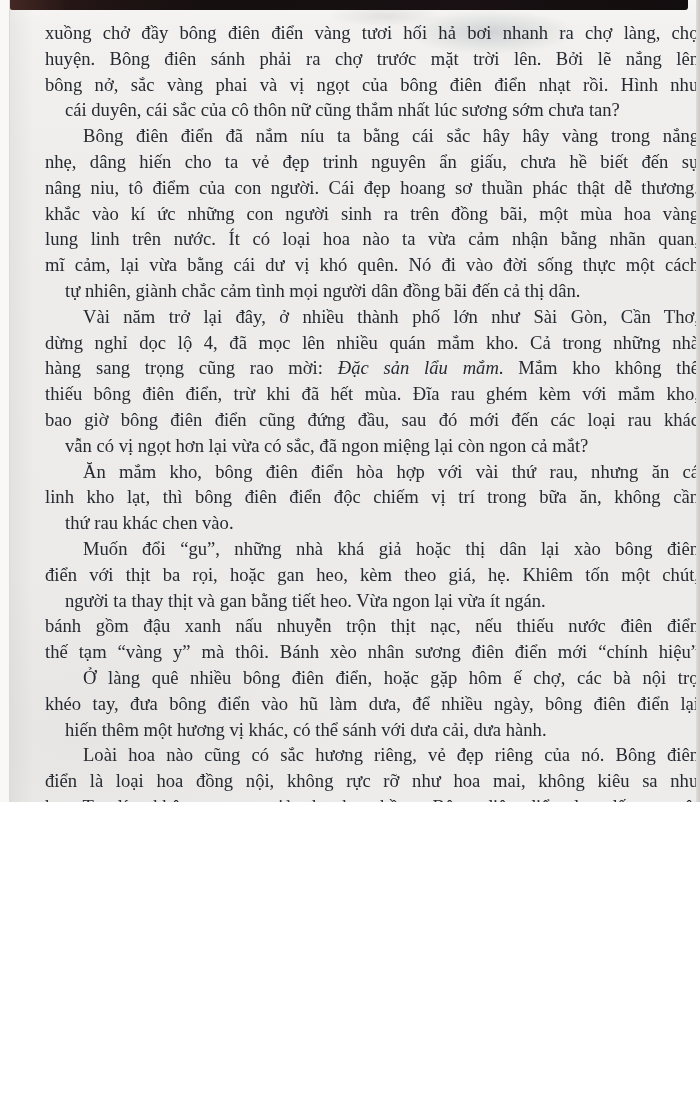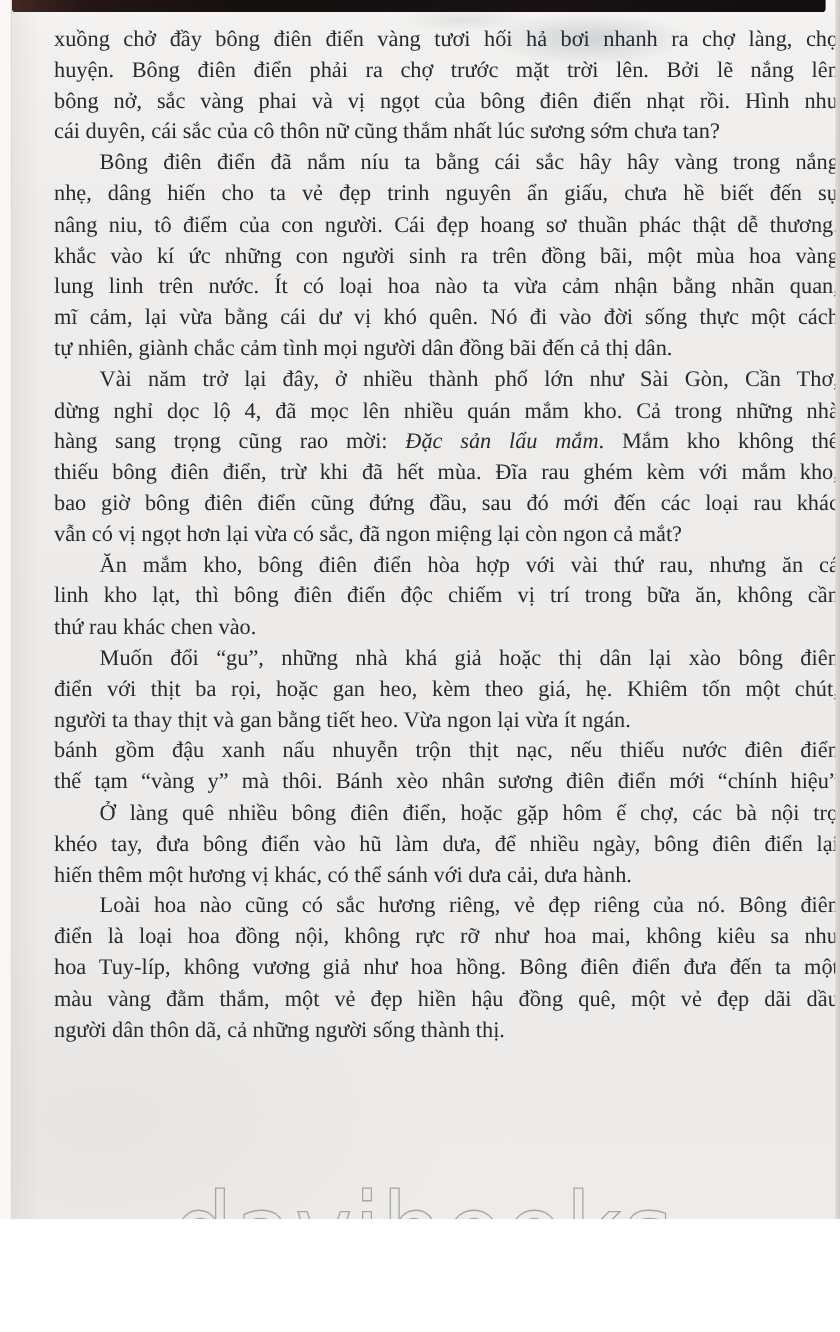--- a/index.html
+++ b/index.html
@@ -1,17 +1,17 @@
 <!DOCTYPE html>
 <html><head>
 <meta charset="utf-8">
 <style>
   html,body{margin:0;padding:0;background:#ffffff;}
   .scan{
-    position:relative;width:700px;height:1016px;overflow:hidden;
+    position:relative;width:700px;height:802px;overflow:hidden;
     background:
       radial-gradient(ellipse 420px 240px at 12% 92%, rgba(110,105,98,0.05), rgba(110,105,98,0) 70%),
       linear-gradient(180deg,#f7f6f4 0px,#f2f1ef 26px,#eeedeb 180px,#ecebe9 65%,#edecea 100%);
     font-family:"Liberation Serif","DejaVu Serif",serif;
   }
   
   .top-band{
     position:absolute;left:10px;top:0;width:678px;height:10px;
     background:linear-gradient(90deg,#442823 0,#241615 60px,#150f10 200px,#191113 460px,#120d0e 100%);
     border-radius:0 0 3px 2px;
@@ -46,21 +46,21 @@
     position:absolute;left:45px;top:20px;width:654px;
     font-size:18.6px;line-height:25.8px;color:#262a31;
     text-justify:inter-word;
   }
   .line{
     white-space:nowrap;
     text-align:justify;
     -moz-text-align-last:justify;
     text-align-last:justify;
   }
-  .line.last{ text-align-last:left; -moz-text-align-last:left; }
+  .line.last{ text-align-last:left;margin-left:20px; -moz-text-align-last:left; }
   .line.ind{ padding-left:38px; }
   .it{ font-style:italic; }
   
   .page-number{
     position:absolute;left:36px;top:1052px;
     font-size:19px;color:#3b3b3d;letter-spacing:0.5px;
   }
   .footer-right{
     position:absolute;left:562px;top:1051px;width:145px;
     font-family:"Liberation Sans","DejaVu Sans",sans-serif;
@@ -80,21 +80,21 @@
 </head>
 <body>
 
 <div class="scan">
   <div class="smudge"></div>
   <div class="smudge2"></div>
 
   <div class="text-block">
       <div>
         <div class="line"><span>xuồng chở đầy bông điên điển vàng tươi hối hả bơi nhanh ra chợ làng, chợ</span></div>
-        <div class="line"><span>huyện. Bông điên điển phải ra chợ trước mặt trời lên. Bởi lẽ nắng lên</span></div>
+        <div class="line"><span>huyện. Bông điên sánh phải ra chợ trước mặt trời lên. Bởi lẽ nắng lên</span></div>
         <div class="line"><span>bông nở, sắc vàng phai và vị ngọt của bông điên điển nhạt rồi. Hình như</span></div>
         <div class="line last"><span>cái duyên, cái sắc của cô thôn nữ cũng thắm nhất lúc sương sớm chưa tan?</span></div>
       </div>
       <div>
         <div class="line ind"><span>Bông điên điển đã nắm níu ta bằng cái sắc hây hây vàng trong nắng</span></div>
         <div class="line"><span>nhẹ, dâng hiến cho ta vẻ đẹp trinh nguyên ẩn giấu, chưa hề biết đến sự</span></div>
         <div class="line"><span>nâng niu, tô điểm của con người. Cái đẹp hoang sơ thuần phác thật dễ thương.</span></div>
       </div>
       <div>
         <div class="line"><span>khắc vào kí ức những con người sinh ra trên đồng bãi, một mùa hoa vàng</span></div>

